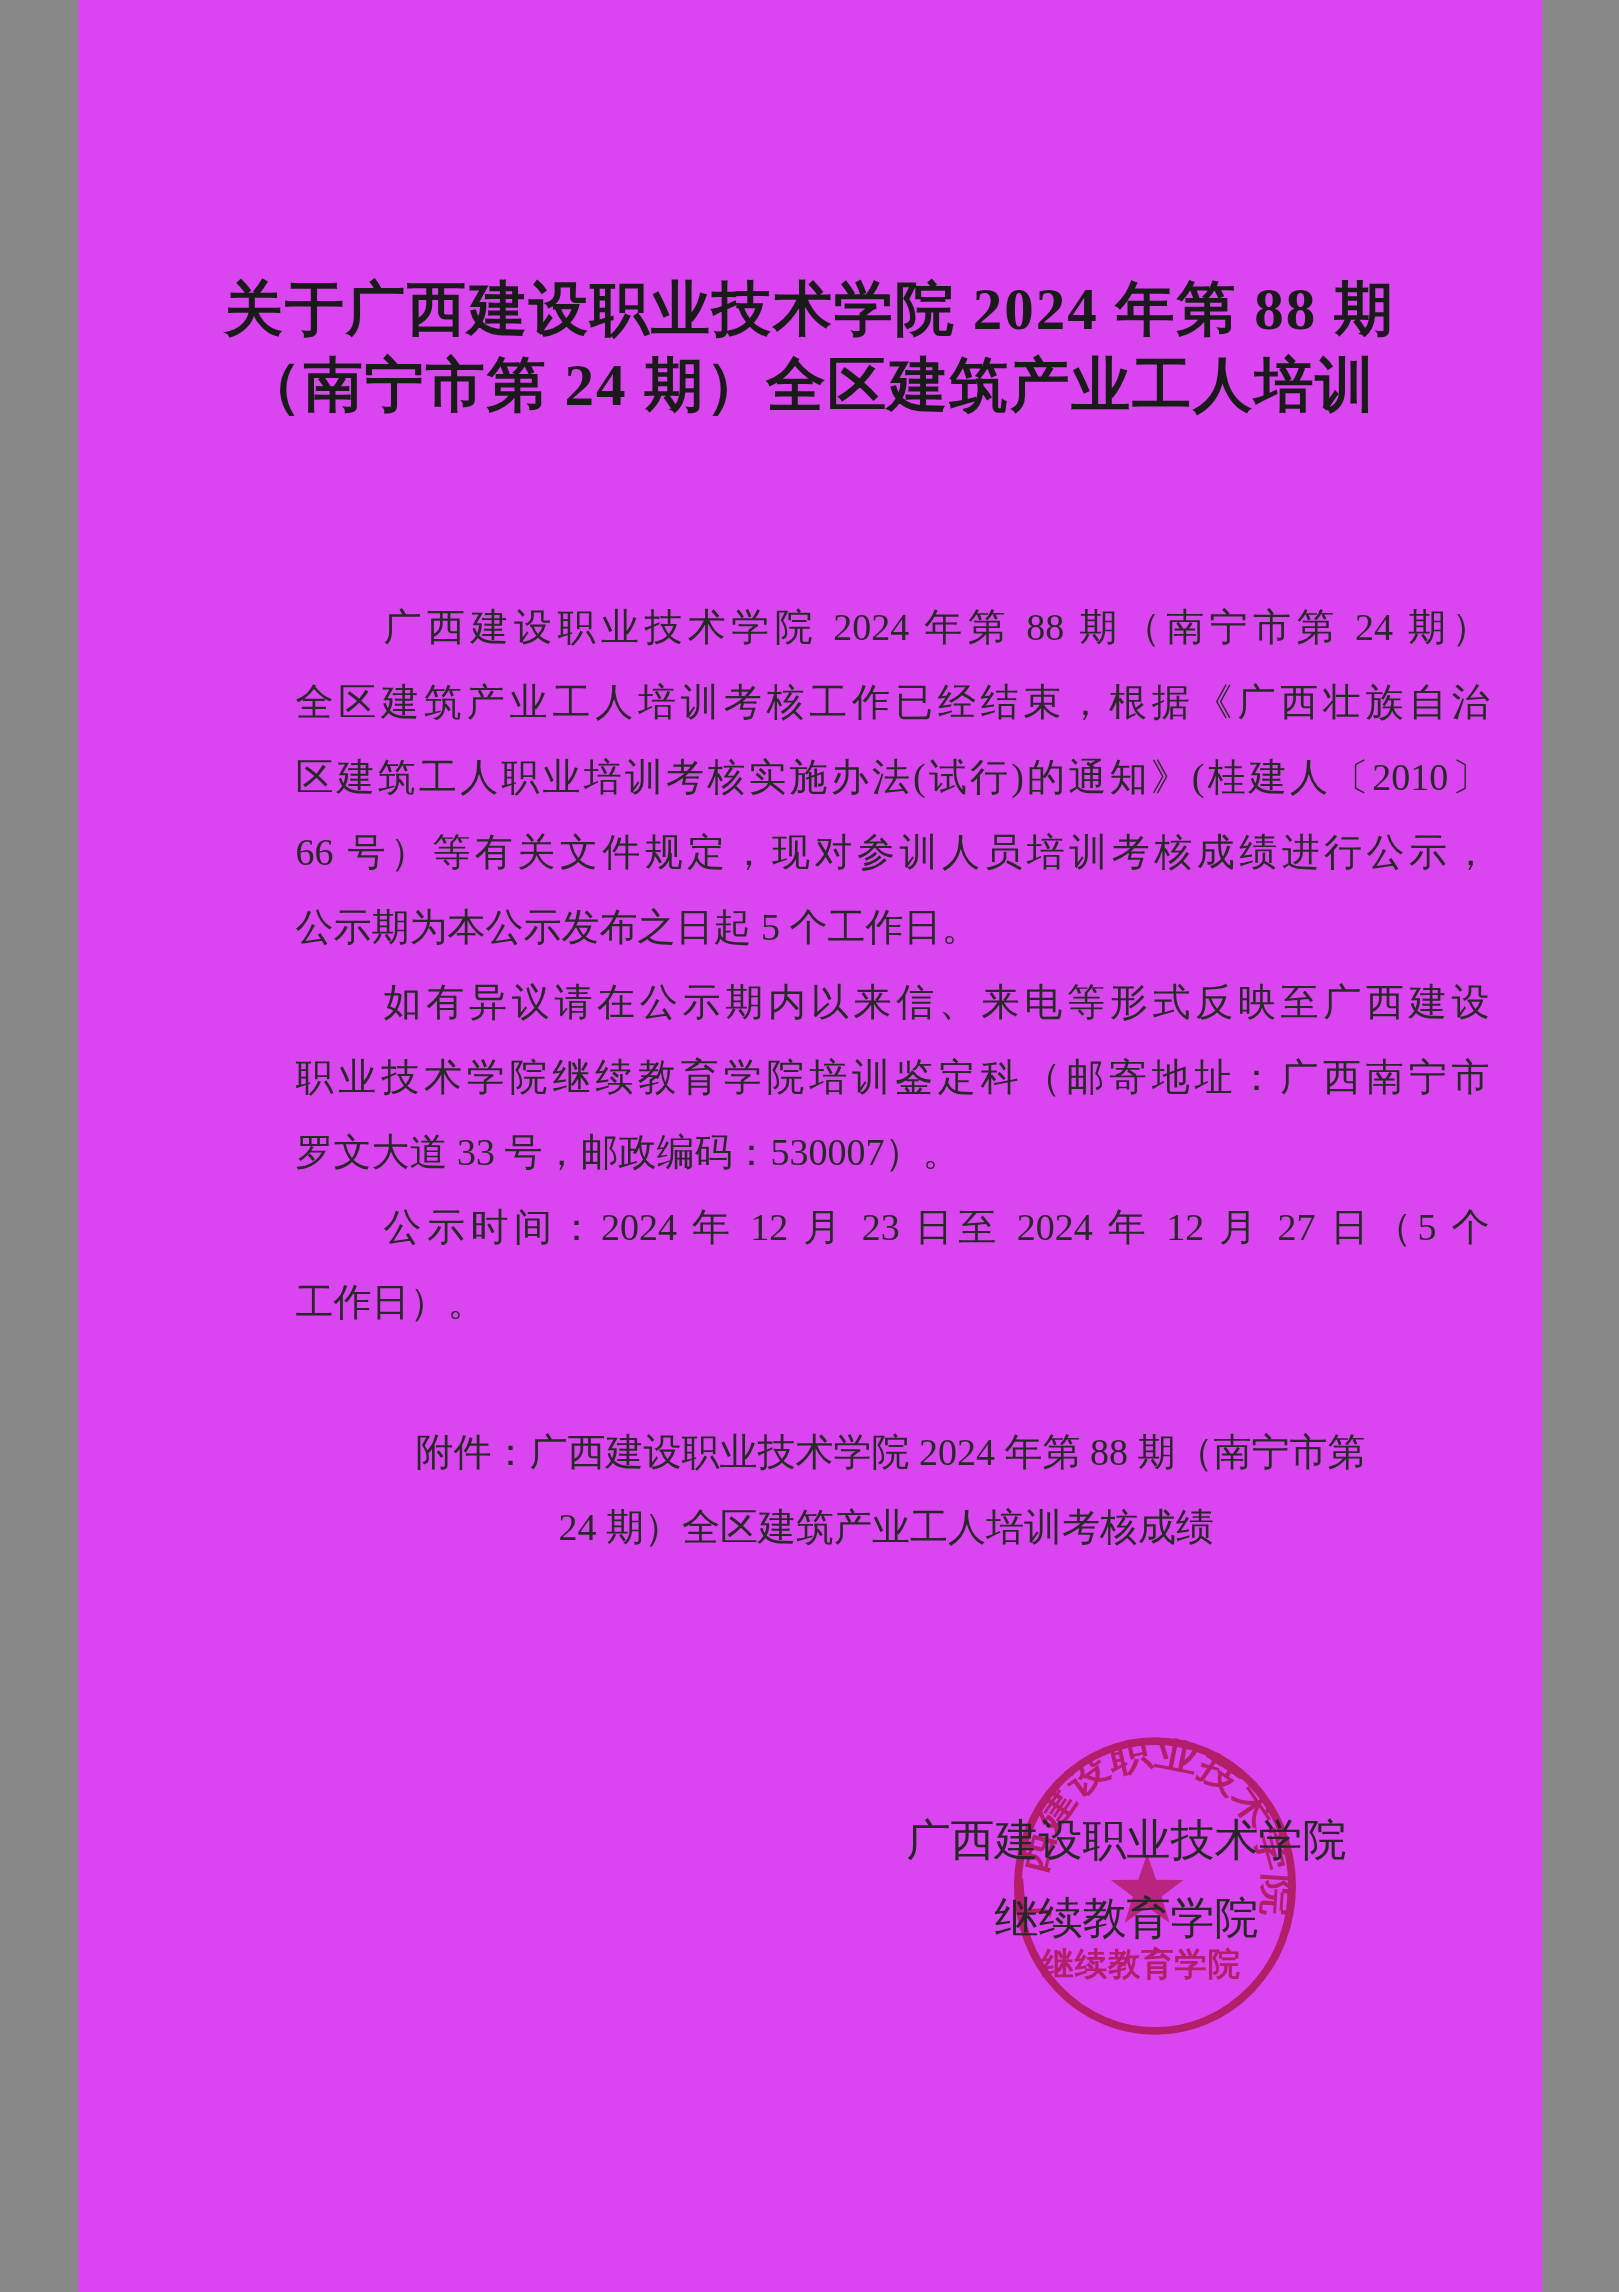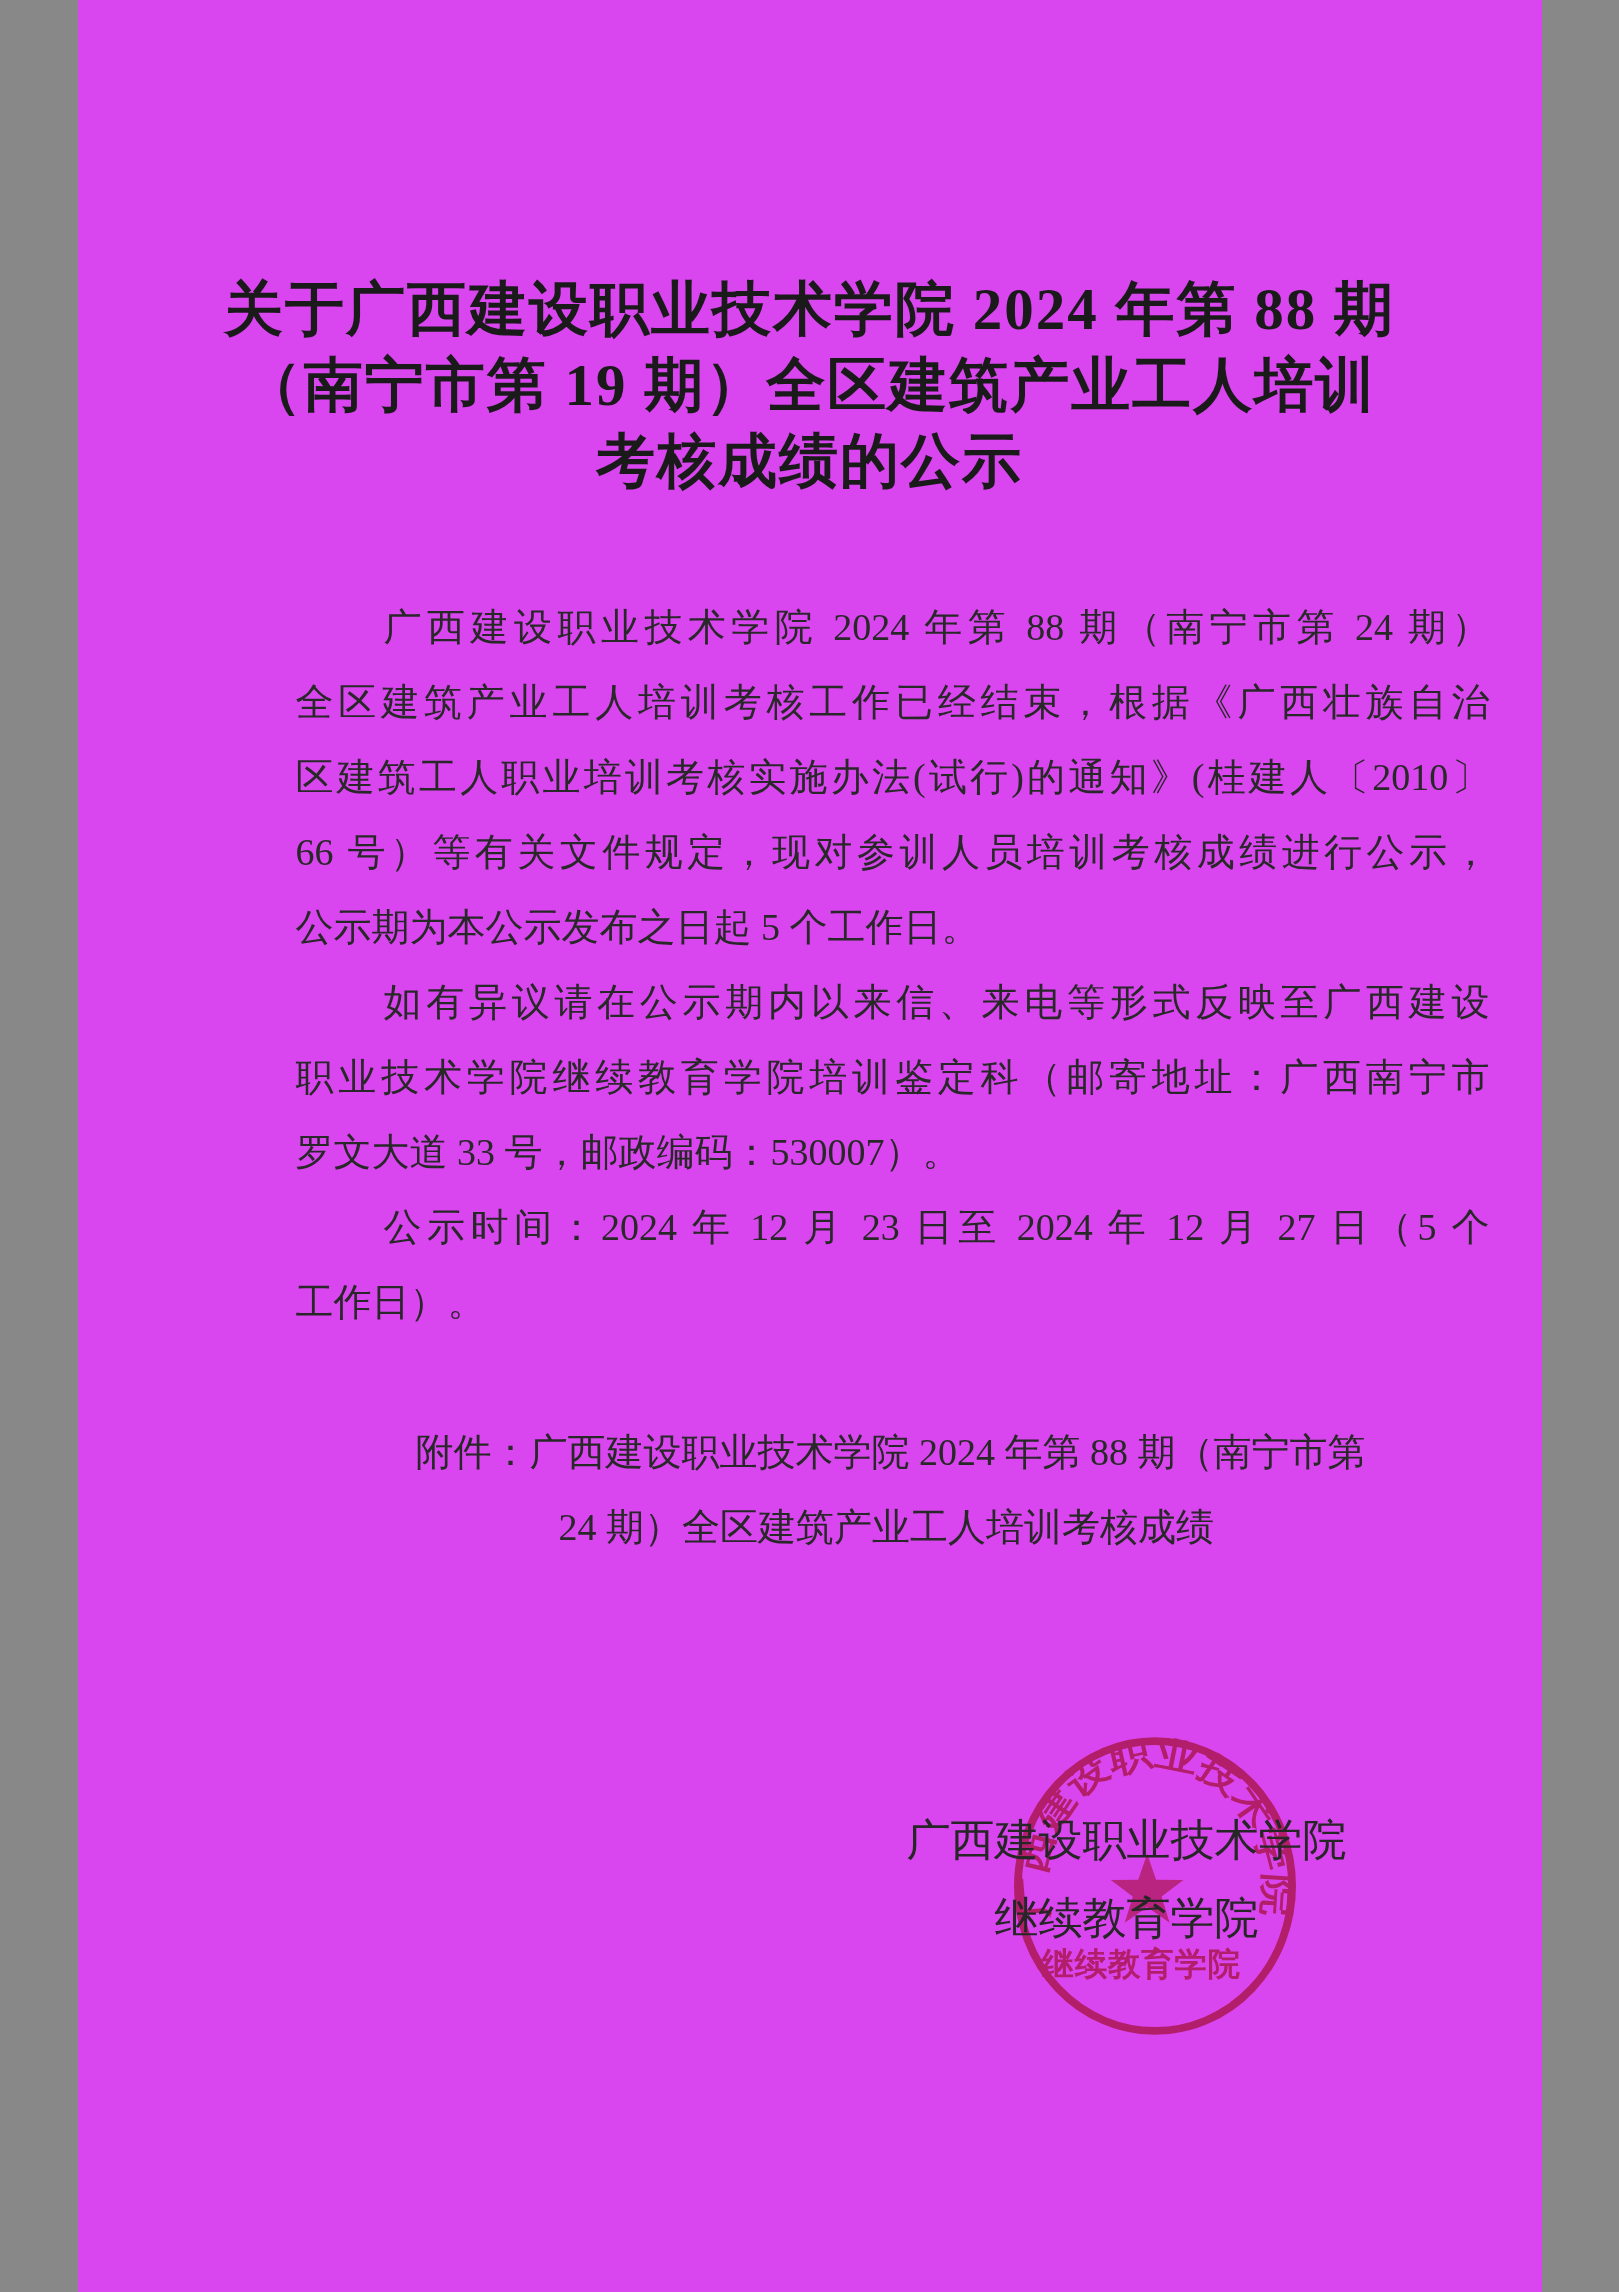--- a/index.html
+++ b/index.html
@@ -75,22 +75,21 @@
     opacity: 0.55;
   }
 </style>
 </head>
 <body>
 
 <div class="page">
 
   <div class="doc-title">
     <div>关于广西建设职业技术学院 2024 年第 88 期</div>
-    <div>（南宁市第 19 期）全区建筑产业工人培训</div>
-    <div>考核成绩的公示</div>
+    <div>（南宁市第 24 期）全区建筑产业工人培训</div>
   </div>
 
   <div class="doc-body">
     <div class="bline jfull ind">广西建设职业技术学院 2024 年第 88 期（南宁市第 24 期）</div>
     <div class="bline jfull">全区建筑产业工人培训考核工作已经结束，根据《广西壮族自治</div>
     <div class="bline jfull">区建筑工人职业培训考核实施办法(试行)的通知》(桂建人〔2010〕</div>
     <div class="bline jfull">66 号）等有关文件规定，现对参训人员培训考核成绩进行公示，</div>
     <div class="bline">公示期为本公示发布之日起 5 个工作日。</div>
 
     <div class="bline jfull ind">如有异议请在公示期内以来信、来电等形式反映至广西建设</div>

